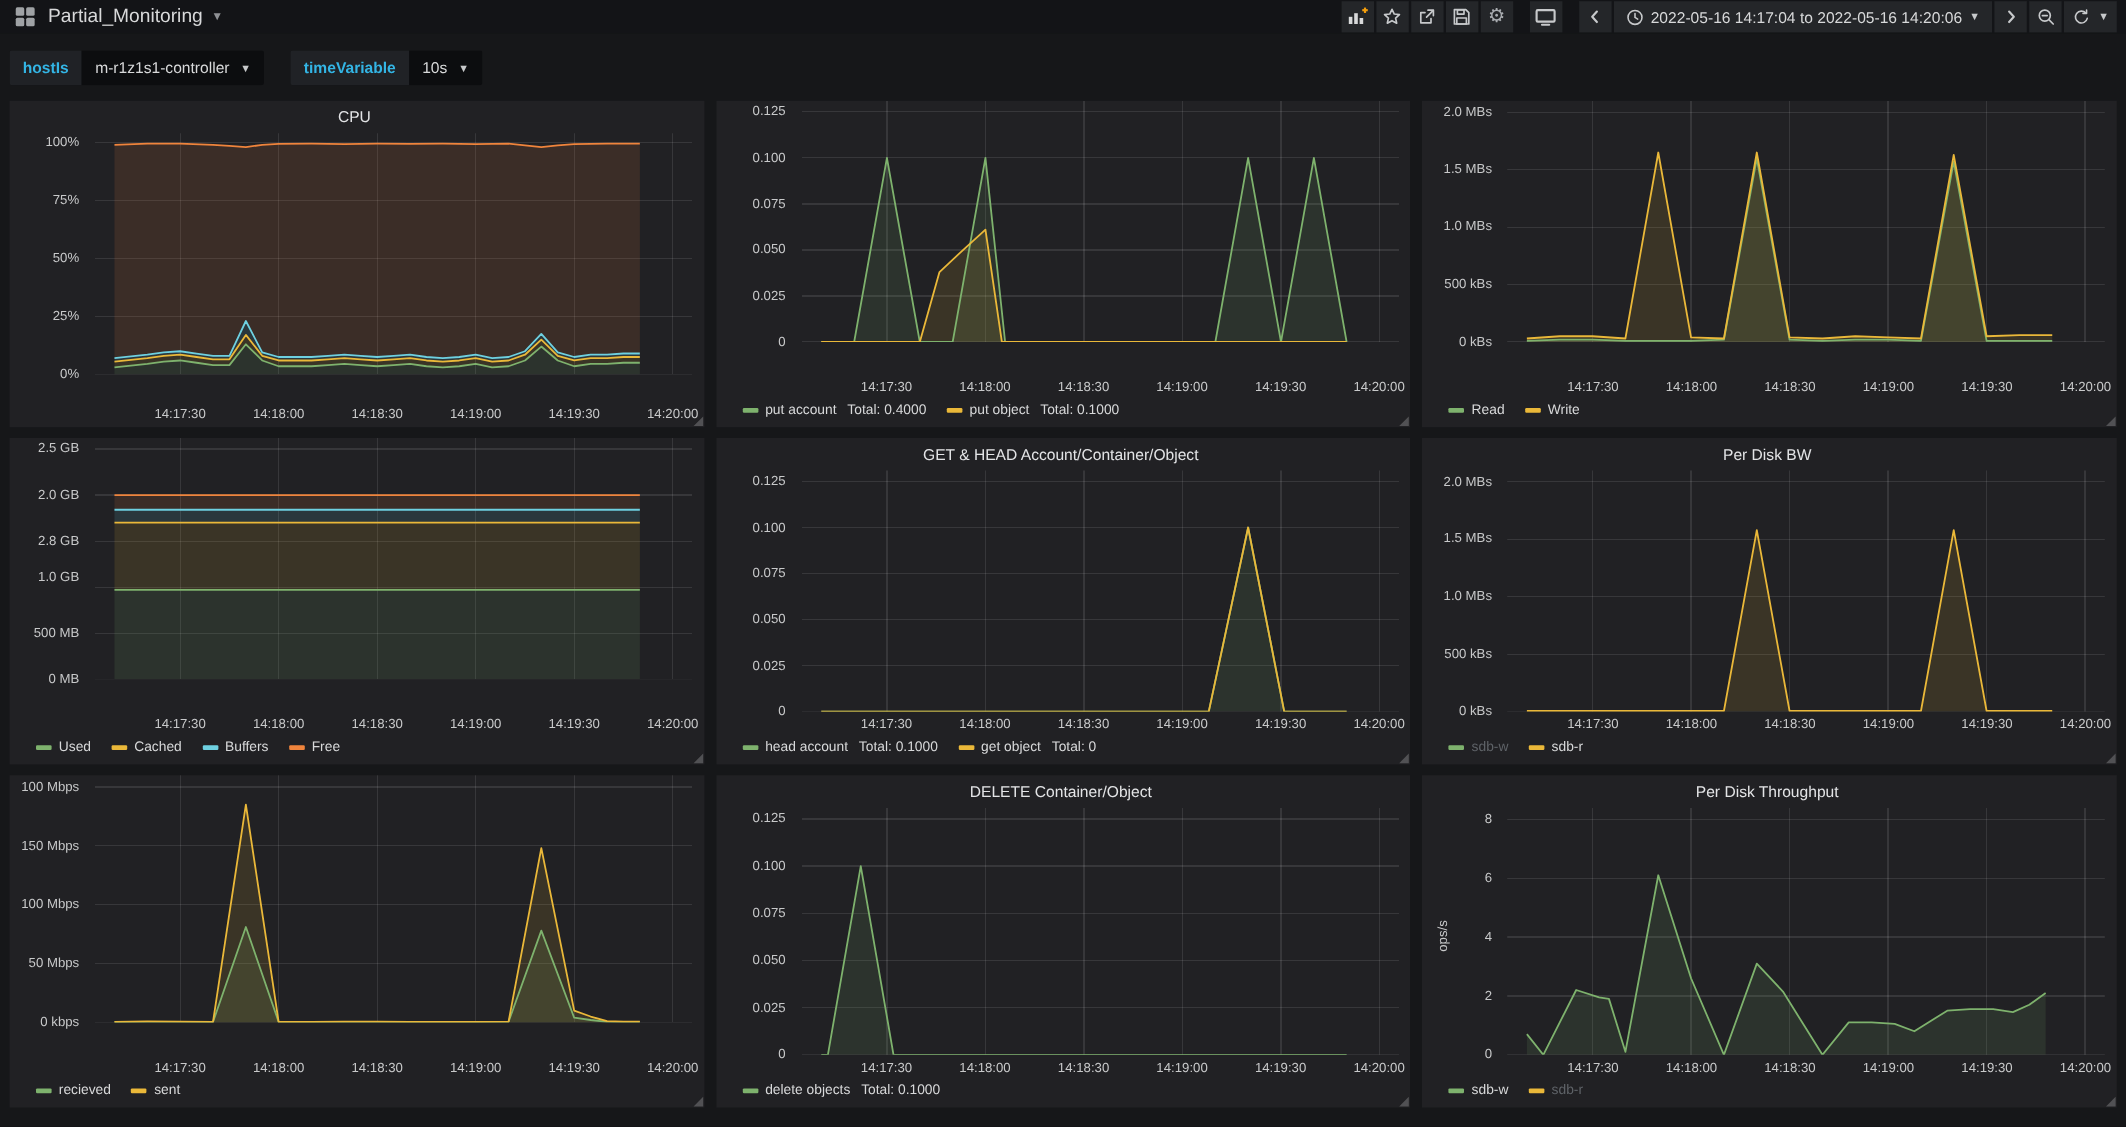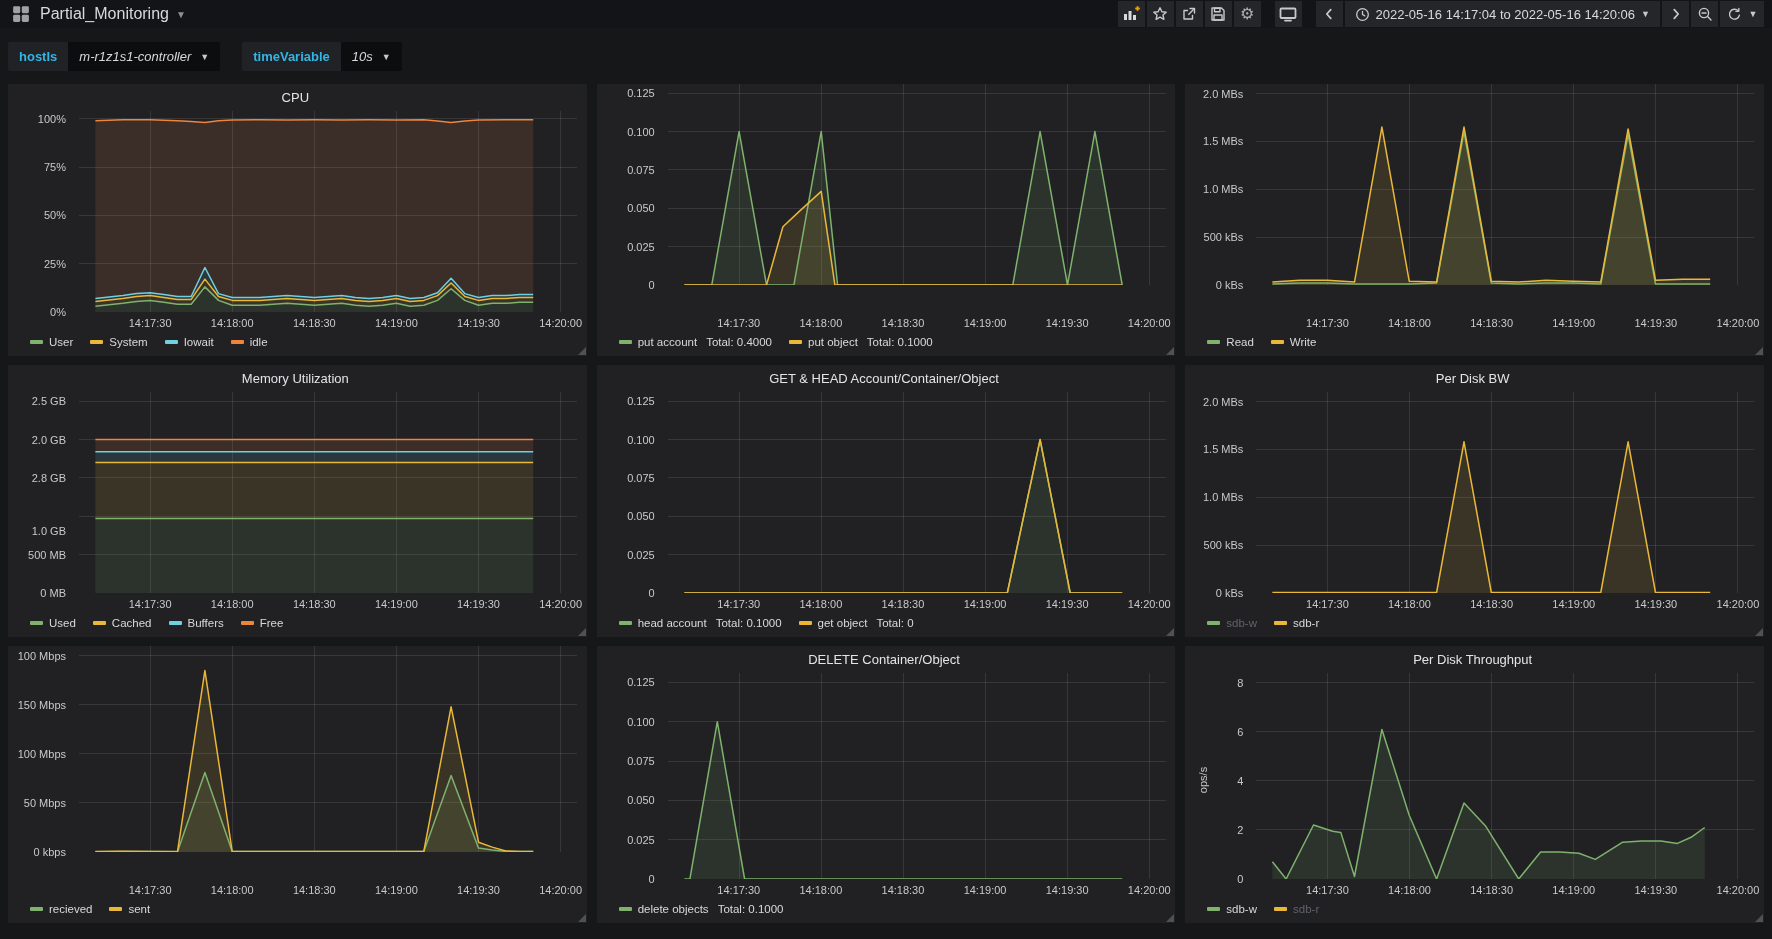--- a/index.html
+++ b/index.html
@@ -20,21 +20,21 @@
   .nav-btn .glyph { font-size:16px; line-height:1; color:#a9acb0; }
   .nav-gap { width:12px; }
   .time-btn { padding:0 10px; font-size:13px; color:#d8d9da; gap:6px; }
   .time-btn .caret, .refresh-caret { font-size:9px; color:#c7c9cb; }
   .icon-stroke { stroke:#c7c9cb; stroke-width:1.4; fill:none; stroke-linecap:round; stroke-linejoin:round; }
 
   
   .submenu { flex:0 0 auto; display:flex; align-items:flex-end; gap:22px; padding:14px 8px 8px 8px; }
   .var { display:flex; height:29px; border-radius:2px; overflow:hidden; font-size:13px; cursor:pointer; }
   .var .vlabel { background:#202226; color:#33b5e5; font-weight:700; padding:0 11px; display:flex; align-items:center; }
-  .var .vvalue { background:#0c0d0f; color:#d8d9da; padding:0 11px; display:flex; align-items:center; gap:9px;font-style:italic; }
+  .var .vvalue { background:#0c0d0f; color:#d8d9da; padding:0 11px; display:flex; align-items:center; gap:9px; }
   .var .caret { color:#c7c9cb; font-size:9px; }
 
   
   .dash { flex:1; display:grid; grid-template-columns:repeat(3,1fr); grid-template-rows:272px 272px 277px;
     gap:9px 10px; padding:5px 8px 8px 8px; }
   .panel { background:#212124; position:relative; display:flex; flex-direction:column; padding:0 10px 3px 6px; }
   .panel-title { flex:0 0 26px; line-height:27px; text-align:center; font-size:13px; font-weight:500; color:#e3e4e6; cursor:pointer; }
   .chart { flex:1; display:grid; grid-template-columns:58px 1fr; grid-template-rows:1fr 19px; column-gap:7px; position:relative; }
   .y-axis-label { position:absolute; left:-8px; top:45%; transform:rotate(-90deg); font-size:11px; color:#c8c9ca; width:40px; text-align:center;}
   .y-ticks { grid-area:1/1; position:relative; }
@@ -198,38 +198,20 @@
           </div>
         <div class="x-ticks">
             <span style="left:71.1px">14:17:30</span>
             <span style="left:153.2px">14:18:00</span>
             <span style="left:235.3px">14:18:30</span>
             <span style="left:317.4px">14:19:00</span>
             <span style="left:399.5px">14:19:30</span>
             <span style="left:481.6px">14:20:00</span>
           </div>
         </div>
-      <footer class="legend">
-          <span class="legend-item">
-            <i style="background:#7EB26D"></i>
-            <span class="lname">User</span>
-          </span>
-          <span class="legend-item">
-            <i style="background:#EAB839"></i>
-            <span class="lname">System</span>
-          </span>
-          <span class="legend-item">
-            <i style="background:#6ED0E0"></i>
-            <span class="lname">Iowait</span>
-          </span>
-          <span class="legend-item">
-            <i style="background:#EF843C"></i>
-            <span class="lname">idle</span>
-          </span>
-        </footer>
       <span class="resize-corner"></span>
     </section>
 
     <section class="panel">
       <div class="chart">
         <div class="y-ticks">
             <span style="top:201.0px">0</span>
             <span style="top:162.6px">0.025</span>
             <span style="top:124.3px">0.050</span>
             <span style="top:85.9px">0.075</span>
@@ -324,26 +306,25 @@
           </span>
           <span class="legend-item">
             <i style="background:#EAB839"></i>
             <span class="lname">Write</span>
           </span>
         </footer>
       <span class="resize-corner"></span>
     </section>
 
     <section class="panel">
-      <header class="panel-title">Memory Utilization</header>
       <div class="chart">
         <div class="y-ticks">
             <span style="top:201.0px">0 MB</span>
             <span style="top:162.6px">500 MB</span>
-            <span style="top:139px">1.0 GB</span>
+            <span style="top:116px">1.0 GB</span>
             <span style="top:85.9px">2.8 GB</span>
             <span style="top:47.6px">2.0 GB</span>
             <span style="top:9.2px">2.5 GB</span>
           </div>
         <div class="plot">
             <svg width="498" height="201">
               <line class="grid" x1="0" y1="201" x2="498" y2="201"></line>
               <line class="grid" x1="0" y1="162.6412213740458" x2="498" y2="162.6412213740458"></line>
               <line class="grid" x1="0" y1="124.28244274809161" x2="498" y2="124.28244274809161"></line>
               <line class="grid" x1="0" y1="85.92366412213741" x2="498" y2="85.92366412213741"></line>

